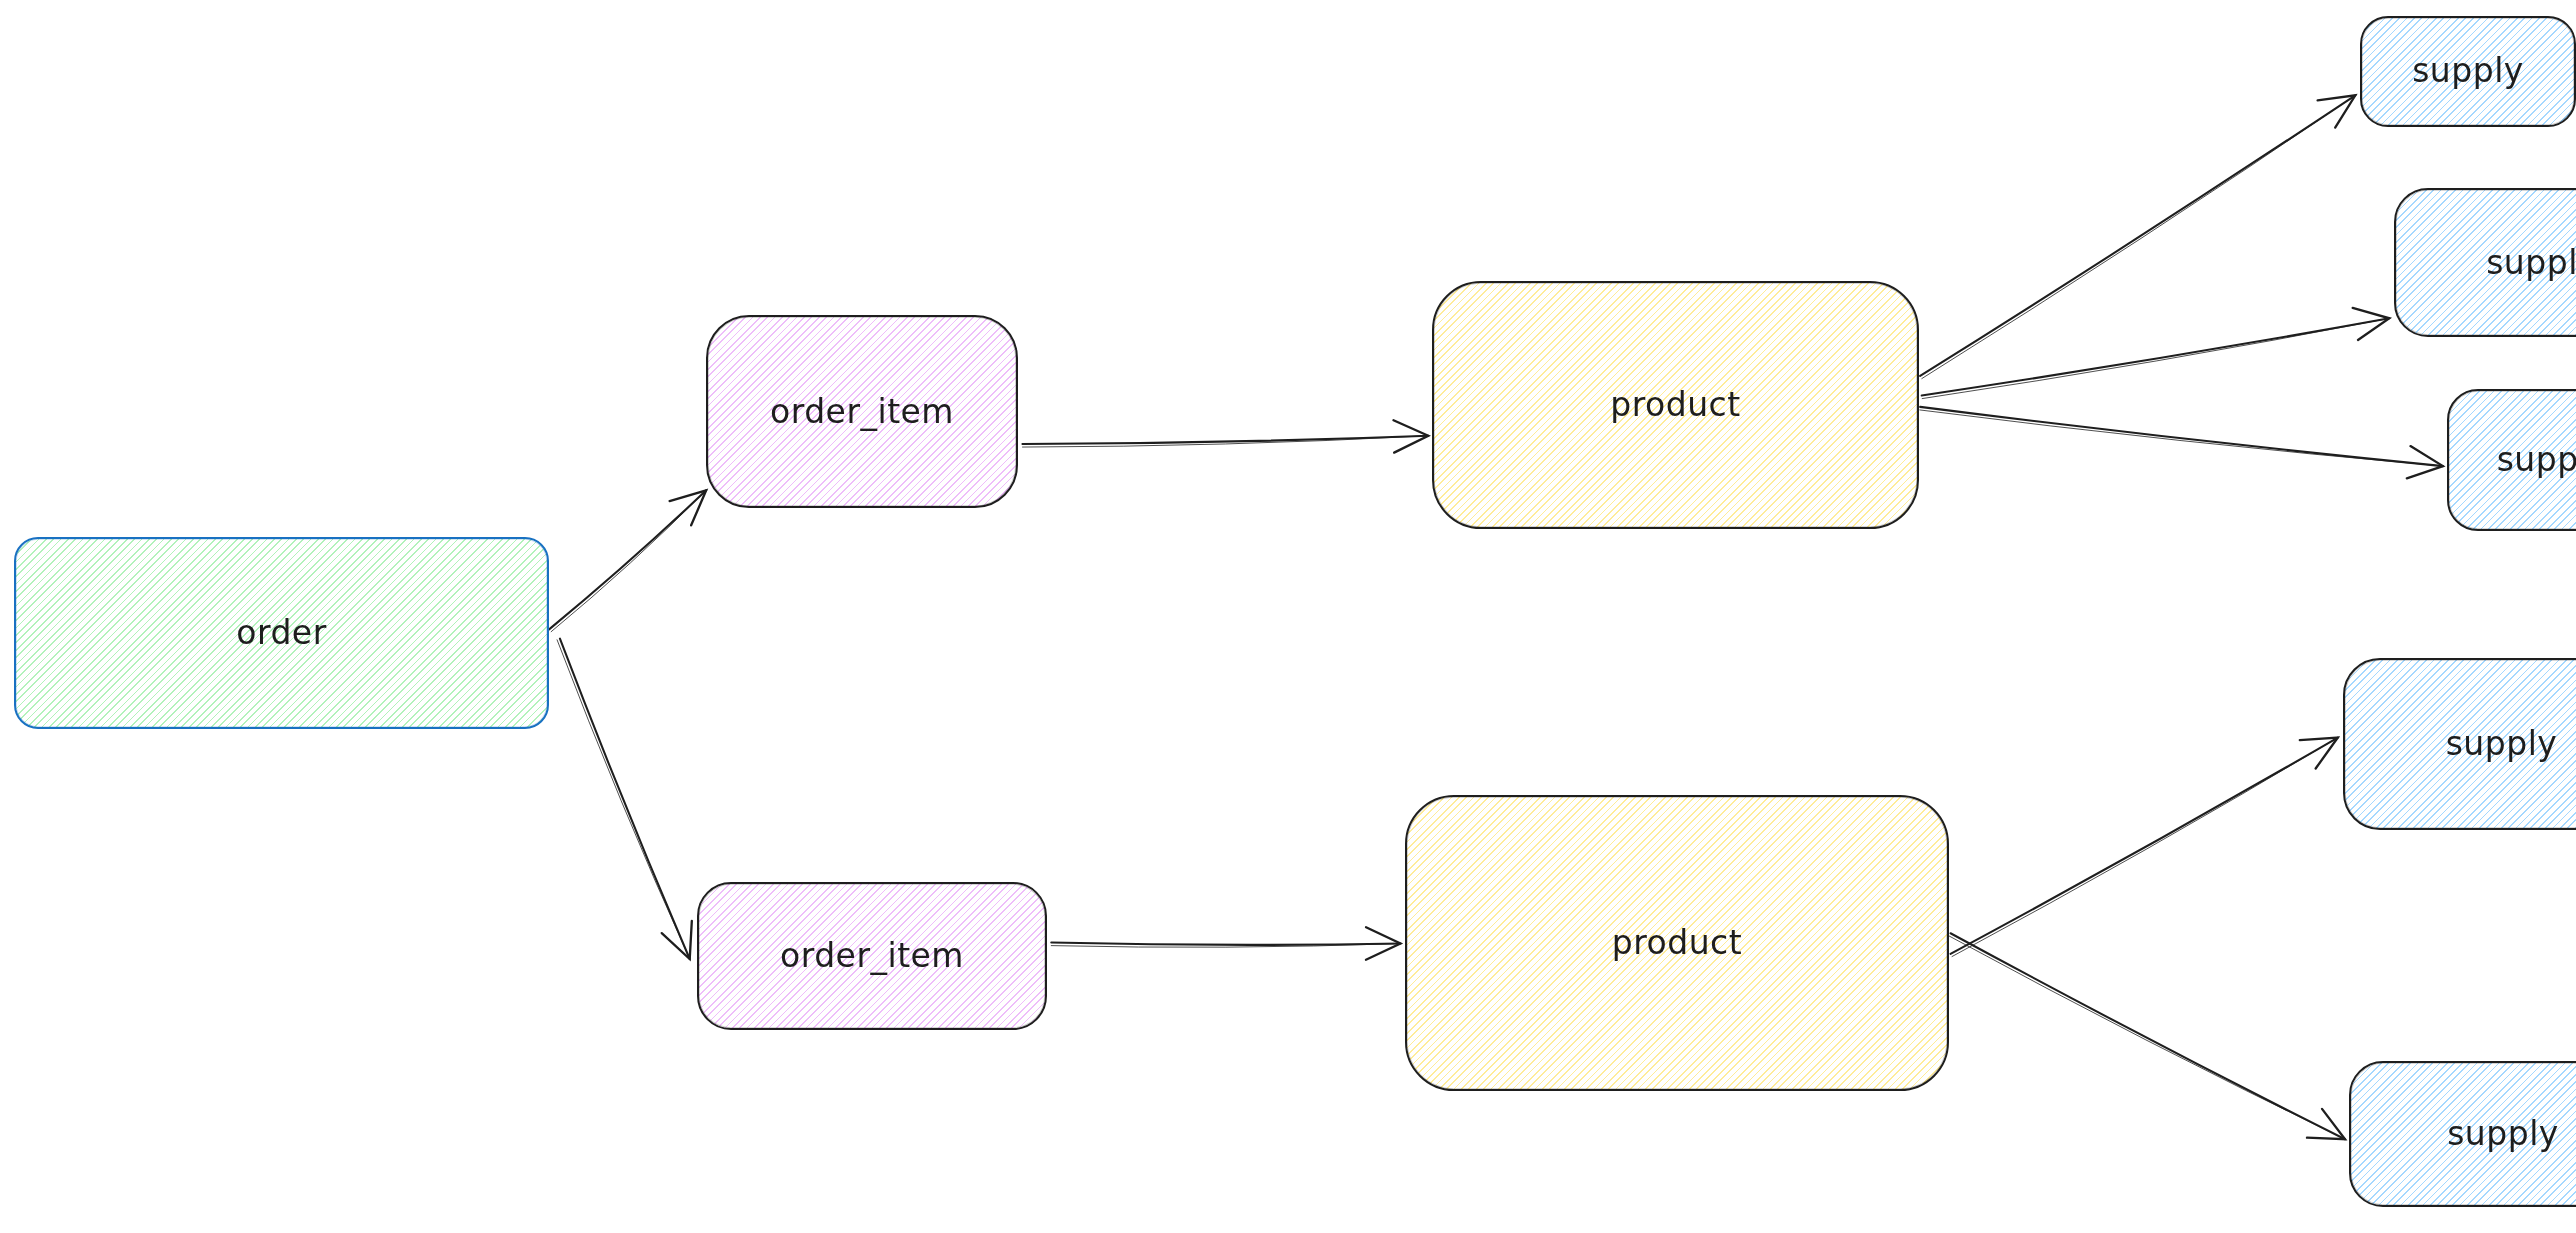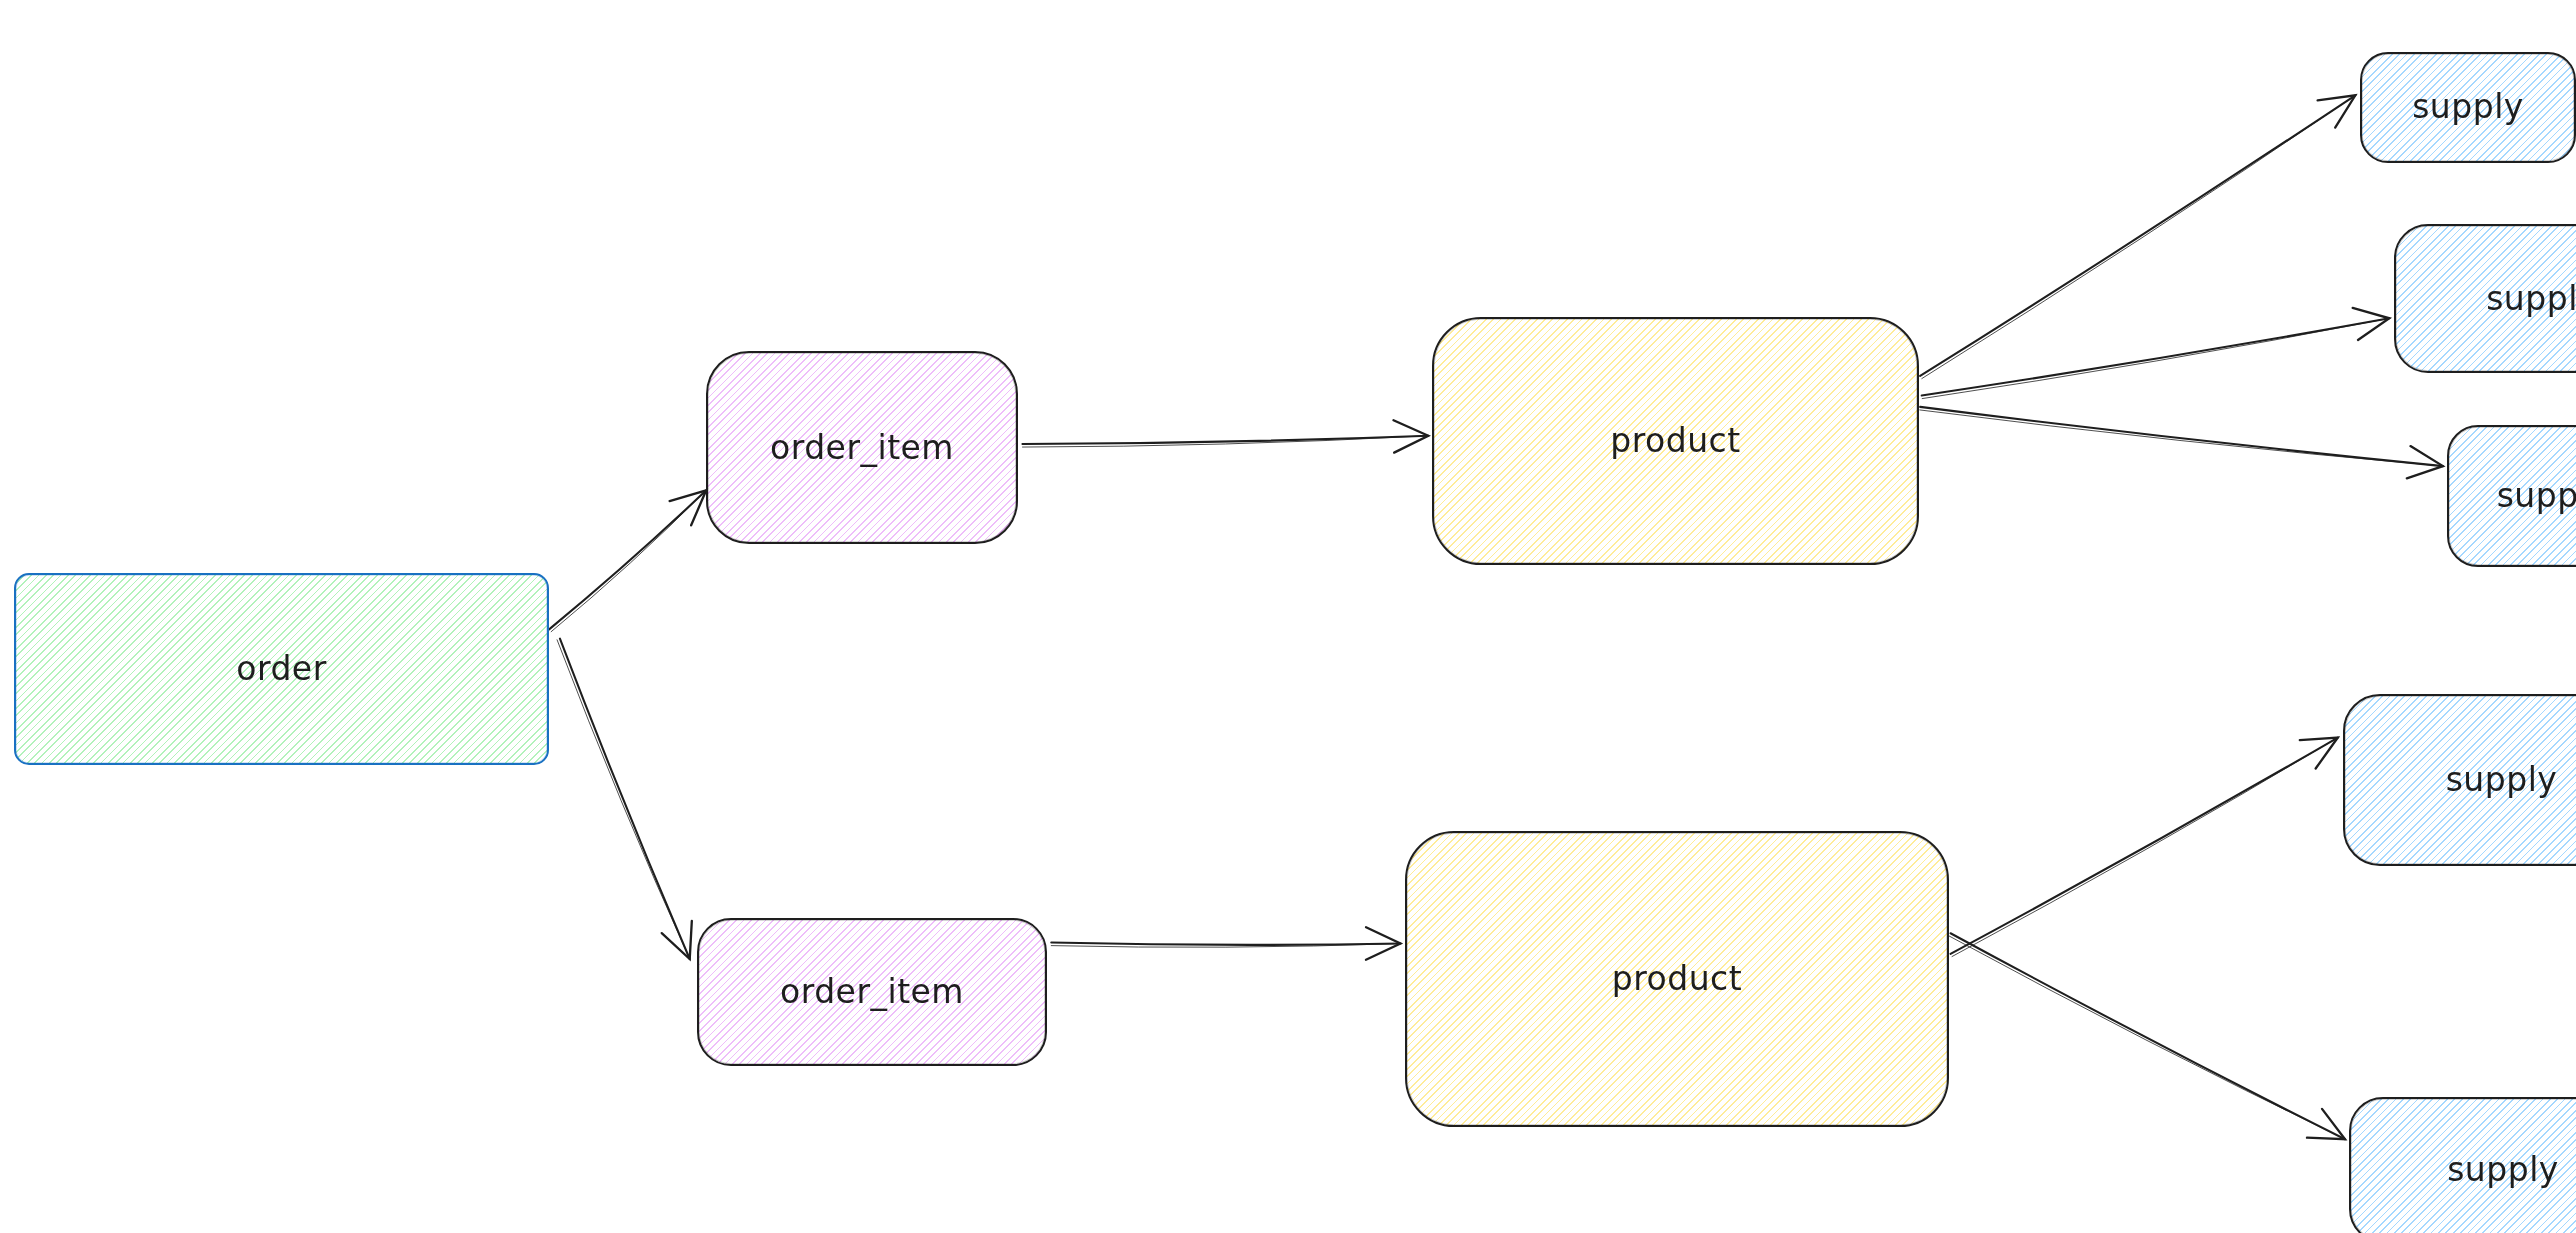--- a/index.html
+++ b/index.html
@@ -2,21 +2,21 @@
 <html style="font-size:8.2px"><head>
 <meta charset="utf-8">
 <style>
   html,body{margin:0;padding:0;background:#ffffff;}
   body{width:2700px;height:1233px;overflow:hidden;font-family:"DejaVu Sans",sans-serif;}
   #canvas{position:relative;width:2700px;height:1233px;background:#ffffff;}
   #arrows-layer{position:absolute;left:0;top:0;width:2700px;height:1233px;display:block;}
   #nodes-layer{position:absolute;left:0;top:0;width:2700px;height:1233px;}
   .node{
     position:absolute;box-sizing:border-box;
-    display:flex;align-items:center;justify-content:center;margin-top:36px;
+    display:flex;align-items:center;justify-content:center;
   }
   .node .label{
     font-size:33px;line-height:1.2;color:#1e1e1e;
     letter-spacing:0.5px;white-space:nowrap;
   }
   .arrow-line{fill:none;stroke:#1e1e1e;stroke-width:4;stroke-linecap:round;}
   .arrow-line.thin{stroke-width:1.8;opacity:0.85;}
   .arrow-head{fill:none;stroke:#1e1e1e;stroke-width:4.5;stroke-linecap:round;}
 </style>
 </head>
@@ -64,21 +64,21 @@
         <path d="M 3788.925679067719 1857.2383587117256 Q 4168.338971313391 1653.3497772087387 4538 1432" class="arrow-line thin"></path>
         <path d="M 4494.916563847685 1492.1649194241081 L 4538 1432 L 4464.177896813562 1437.1280679725355" class="arrow-head"></path>
       </g>
       <g>
         <path d="M 3786 1812 Q 4165.759823476988 2018.2049380415694 4552 2212" class="arrow-line"></path>
         <path d="M 3783.2227058374174 1817.3185183213452 Q 4162.982529314405 2023.5234563629147 4552 2212" class="arrow-line thin"></path>
         <path d="M 4478.06293099312 2208.9487991426436 L 4552 2212 L 4507.242591011672 2153.0697502071175" class="arrow-head"></path>
       </g>
     </svg>
   <div id="nodes-layer">
-      <div class="node" style="left: 14px; top: 537px; width: 535px; height: 192px; border: 2.1px solid rgb(25, 113, 194); border-radius: 15px; box-shadow: rgba(25, 113, 194, 0.25) 0px 0px 0px 0.8px inset; background: repeating-linear-gradient(135deg, rgb(178, 242, 187) 0px, rgb(178, 242, 187) 1.2px, transparent 1.2px, transparent 5.2px);">
+      <div class="node" style="left: 14px; top: 537px; width: 535px; height: 192px; border: 2.1px solid rgb(25, 113, 194); border-radius: 24px; box-shadow: rgba(25, 113, 194, 0.25) 0px 0px 0px 0.8px inset; background: repeating-linear-gradient(135deg, rgb(178, 242, 187) 0px, rgb(178, 242, 187) 1.2px, transparent 1.2px, transparent 5.2px);">
         <span class="label">order</span>
       </div>
       <div class="node" style="left: 706px; top: 315px; width: 312px; height: 193px; border: 2.1px solid rgb(30, 30, 30); border-radius: 43px; box-shadow: rgba(30, 30, 30, 0.25) 0px 0px 0px 0.8px inset; background: repeating-linear-gradient(135deg, rgb(238, 190, 250) 0px, rgb(238, 190, 250) 1.2px, transparent 1.2px, transparent 5.2px);">
         <span class="label">order_item</span>
       </div>
       <div class="node" style="left: 697px; top: 882px; width: 350px; height: 148px; border: 2.1px solid rgb(30, 30, 30); border-radius: 34px; box-shadow: rgba(30, 30, 30, 0.25) 0px 0px 0px 0.8px inset; background: repeating-linear-gradient(135deg, rgb(238, 190, 250) 0px, rgb(238, 190, 250) 1.2px, transparent 1.2px, transparent 5.2px);">
         <span class="label">order_item</span>
       </div>
       <div class="node" style="left: 1432px; top: 281px; width: 487px; height: 248px; border: 2.1px solid rgb(30, 30, 30); border-radius: 49px; box-shadow: rgba(30, 30, 30, 0.25) 0px 0px 0px 0.8px inset; background: repeating-linear-gradient(135deg, rgb(255, 236, 153) 0px, rgb(255, 236, 153) 1.2px, transparent 1.2px, transparent 5.2px);">
         <span class="label">product</span>

